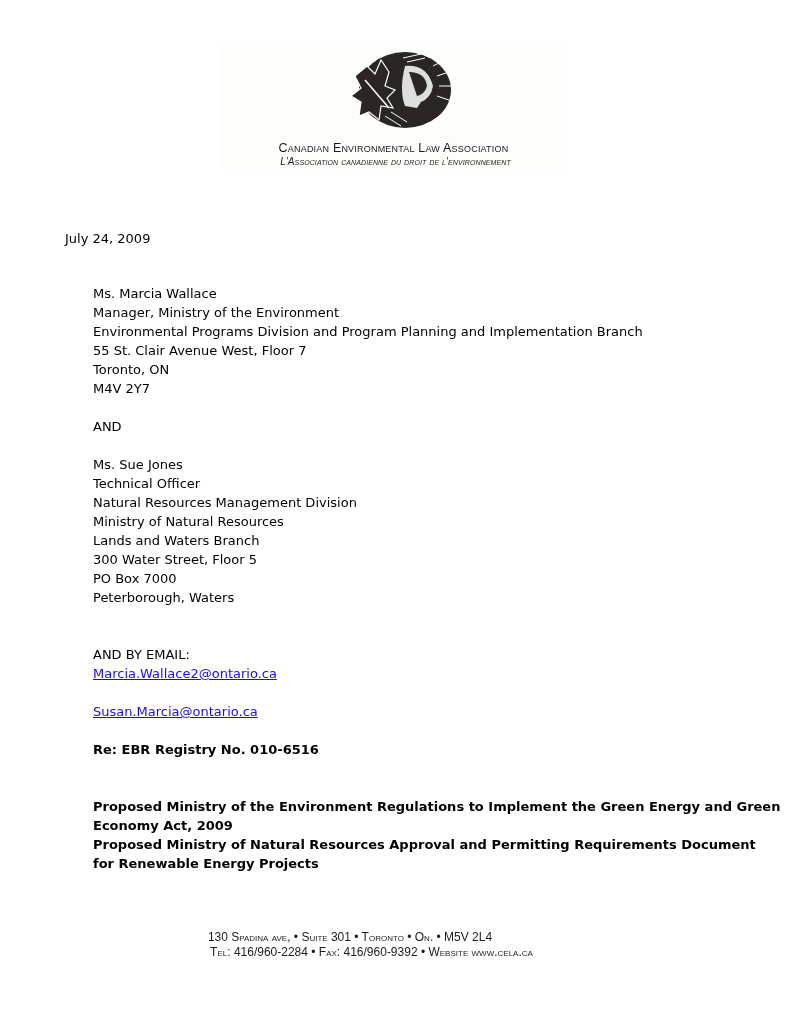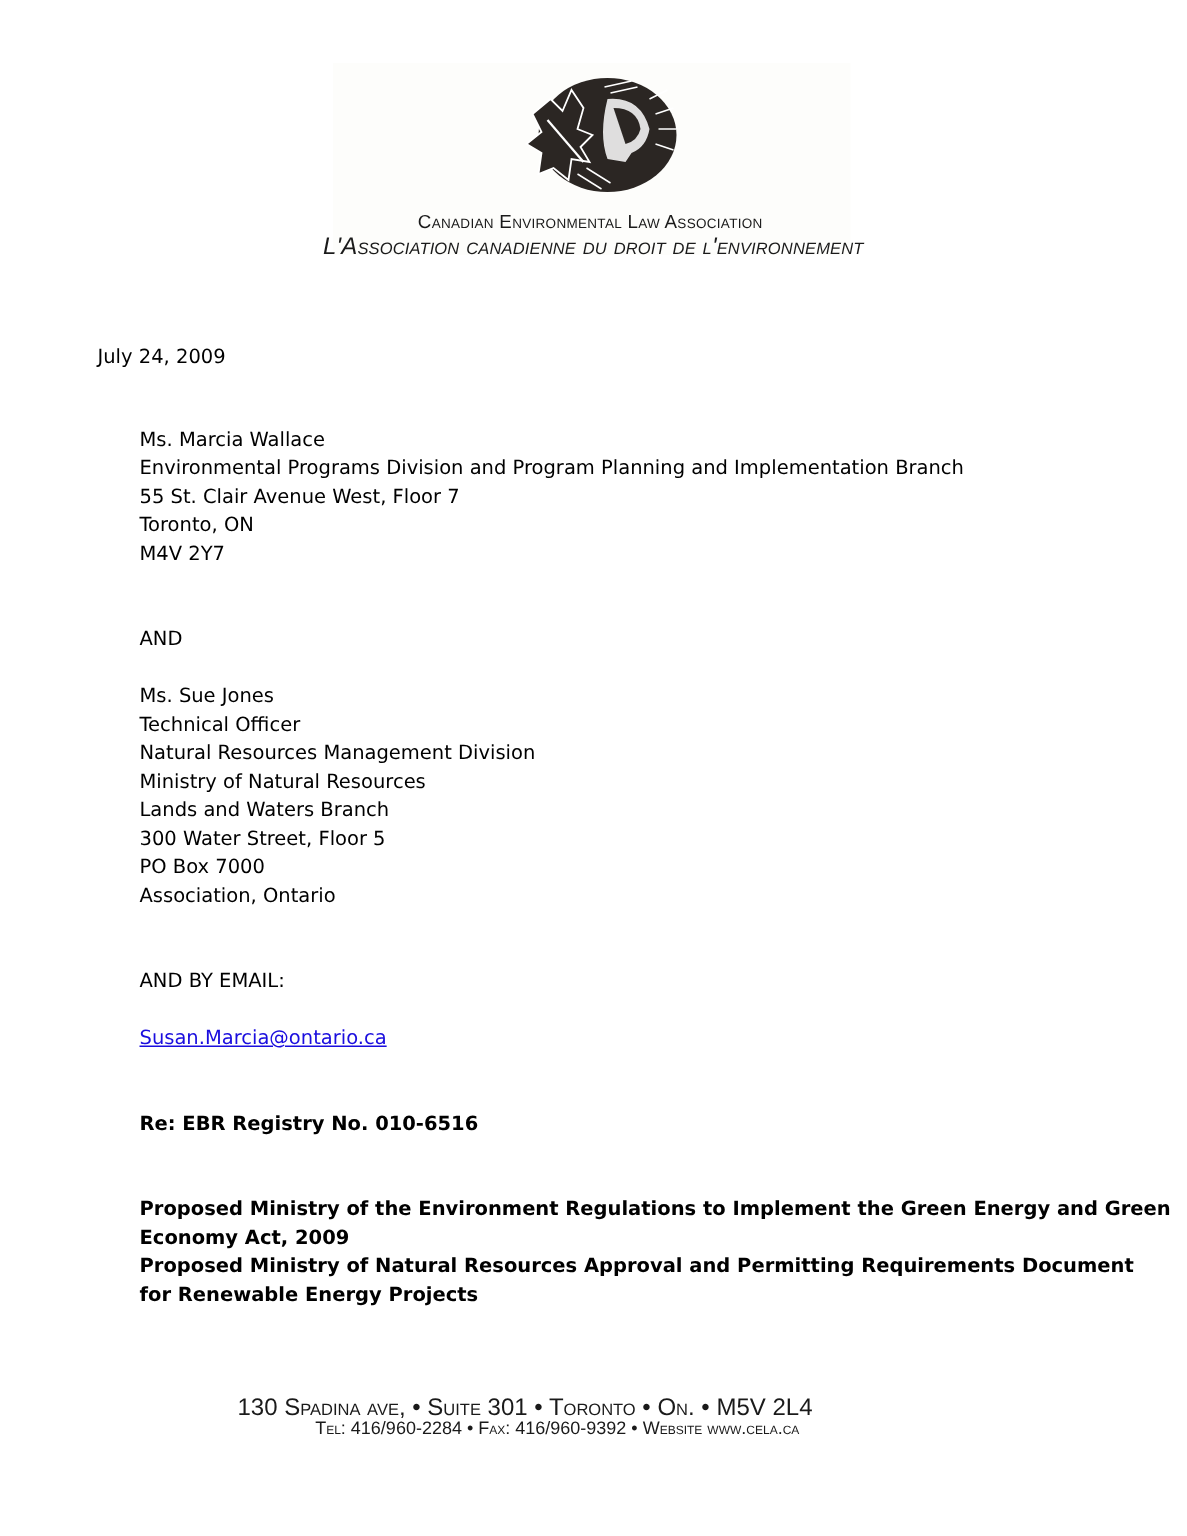--- a/index.html
+++ b/index.html
@@ -3,30 +3,30 @@
 <meta charset="utf-8">
 <style>
   html, body { margin:0; padding:0; background:#ffffff; }
   body { width:791px; height:1024px; position:relative; overflow:hidden;
          font-family:"Liberation Sans", "DejaVu Sans", sans-serif; color:#000; }
   .logo-box { position:absolute; left:222px; top:42px; width:345px; height:128px; background:#fdfdfb; }
   .logo-svg { position:absolute; left:345px; top:46px; width:110px; height:92px; }
   .org-en { position:absolute; left:0; width:787px; top:141px; text-align:center;
             font-size:12.5px; letter-spacing:0.2px; color:#1a1a1a; font-variant:small-caps; }
   .org-fr { position:absolute; left:0; width:791px; top:156px; text-align:center;
-            font-size:16px; font-style:italic; color:#1a1a1a; font-variant:small-caps; letter-spacing:0.1px; }
+            font-size:10px; font-style:italic; color:#1a1a1a; font-variant:small-caps; letter-spacing:0.1px; }
   .letter { font-family:"DejaVu Sans", "Liberation Sans", sans-serif; font-size:13px; line-height:19px; }
   .line { position:absolute; white-space:nowrap; }
   .date { left:65px; top:229px; }
   .block { position:absolute; left:93px; }
   .block div { height:19px; white-space:nowrap; }
   .link { color:#1a0dde; text-decoration:underline; }
   .bold { font-weight:bold; }
   .footer1 { position:absolute; left:0; width:700px; top:930px; text-align:center;
-             font-size:16px; color:#1a1a1a; font-variant:small-caps; }
+             font-size:12px; color:#1a1a1a; font-variant:small-caps; }
   .footer2 { position:absolute; left:0; width:743px; top:945px; text-align:center;
              font-size:12px; color:#1a1a1a; font-variant:small-caps; }
 </style>
 </head>
 <body>
 
 <div class="logo-box"></div>
 <svg class="logo-svg" viewBox="0 0 110 92">
   <ellipse cx="60" cy="44" rx="46" ry="38" fill="#2b2623"></ellipse>
   <path d="M10 30 L22 20 L30 28 L36 14 L44 26 L40 40 L50 44 L42 52 L48 62 L36 60 L34 74 L24 66 L14 70 L16 56 L6 50 L16 42 Z" fill="#2b2623" stroke="#fff" stroke-width="1.2"></path>
@@ -45,43 +45,45 @@
   </g>
 </svg>
 <div class="org-en">Canadian Environmental Law Association</div>
 <div class="org-fr">L'Association canadienne du droit de l'environnement</div>
 
 <div class="letter">
   <div class="line date">July 24, 2009</div>
 
   <div class="block" style="top:284px;">
     <div>Ms. Marcia Wallace</div>
+    <div>Manager, Ministry of the Environment</div>
     <div>Environmental Programs Division and Program Planning and Implementation Branch</div>
     <div>55 St. Clair Avenue West, Floor 7</div>
     <div>Toronto, ON</div>
     <div>M4V 2Y7</div>
   </div>
 
   <div class="block" style="top:417px;">
     <div>AND</div>
   </div>
 
   <div class="block" style="top:455px;">
     <div>Ms. Sue Jones</div>
     <div>Technical Officer</div>
     <div>Natural Resources Management Division</div>
     <div>Ministry of Natural Resources</div>
     <div>Lands and Waters Branch</div>
     <div>300 Water Street, Floor 5</div>
     <div>PO Box 7000</div>
-    <div>Association, Ontario</div>
+    <div>Peterborough, Waters</div>
   </div>
 
   <div class="block" style="top:645px;">
     <div>AND BY EMAIL:</div>
+    <div><a class="link">Marcia.Wallace2@ontario.ca</a></div>
     <div></div>
     <div><a class="link">Susan.Marcia@ontario.ca</a></div>
   </div>
 
   <div class="block bold" style="top:740px;">
     <div>Re:  EBR Registry No. 010-6516</div>
   </div>
 
   <div class="block bold" style="top:797px;">
     <div>Proposed Ministry of the Environment Regulations to Implement the Green Energy and Green</div>

